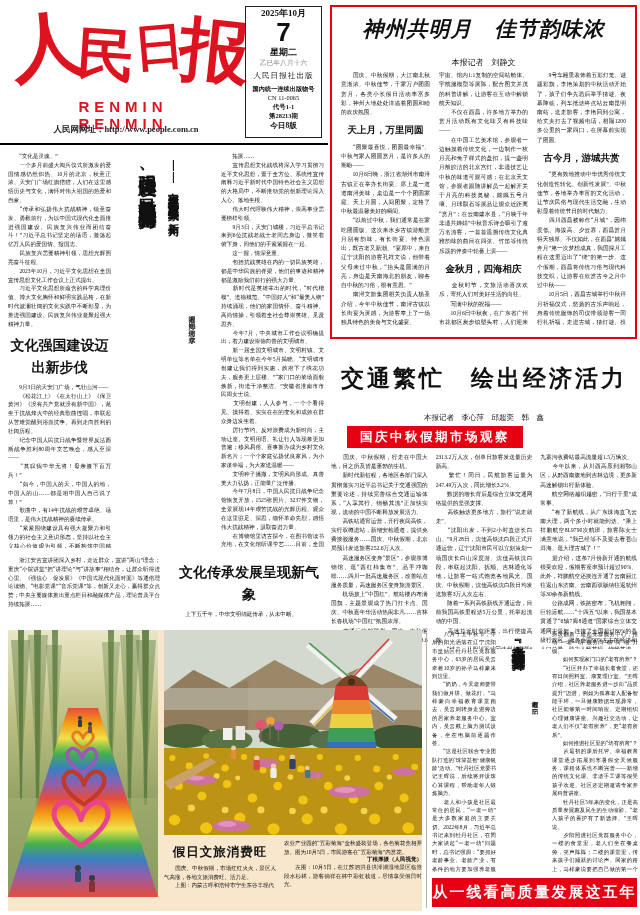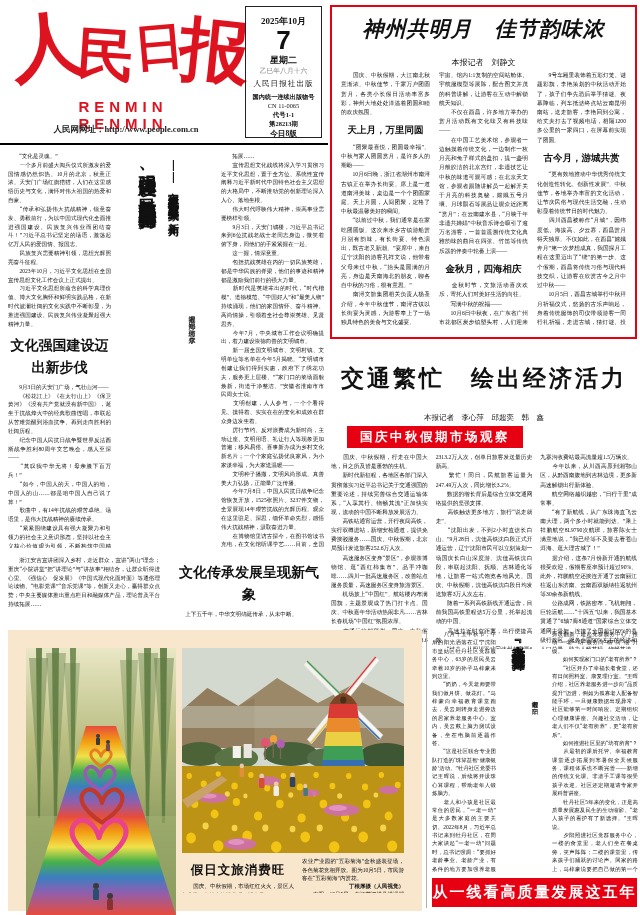--- a/index.html
+++ b/index.html
@@ -16,21 +16,21 @@
            color:#dd1420;font-family:"DejaVu Serif","Liberation Serif",serif;font-weight:bold;}
   .m-title span{display:inline-block;line-height:1;}
   .mt1{font-size:72px;transform:rotate(-7deg) translateY(-4px);}
   .mt2{font-size:58px;transform:rotate(4deg) translateY(6px);margin-left:-6px;}
   .mt3{font-size:50px;transform:rotate(-5deg) translateY(-2px);margin-left:-2px;}
   .mt4{font-size:70px;transform:rotate(6deg) translateY(2px);margin-left:-4px;}
   .m-latin{position:absolute;left:38px;top:98px;width:170px;text-align:center;color:#dd1420;
            font-family:"Liberation Sans",sans-serif;font-weight:bold;font-size:15px;letter-spacing:5px;}
   .m-web{position:absolute;left:36px;top:124px;width:180px;text-align:center;font-size:8.5px;font-weight:bold;color:#222;}
   .datebox{position:absolute;left:245px;top:6px;width:77px;height:132px;border:1px solid #222;box-sizing:border-box;
-           text-align:center;padding-top:9px;line-height:1.25;}
+           text-align:center;padding-top:1px;line-height:1.25;}
   .db-ym{font-size:9px;font-weight:bold;}
   .db-day{font-size:26px;font-weight:bold;line-height:1.05;font-family:"Liberation Sans",sans-serif;}
   .db-wd{font-size:9px;font-weight:bold;}
   .db-lunar{font-size:6.8px;color:#8a8a8a;margin-top:1px;}
   .db-pub{font-size:7.6px;margin-top:4px;letter-spacing:1px;}
   .db-serial-label{font-size:6.2px;font-weight:bold;margin-top:4px;}
   .db-small{font-size:6.4px;line-height:1.45;}
   .db-pages{font-size:7.6px;font-weight:bold;margin-top:1px;}
   .m-rule{position:absolute;left:0;top:143px;width:328px;height:2px;background:#000;}
   
@@ -60,21 +60,21 @@
   .cu-br{flex:1;font-size:5.6px;line-height:1.58;}
   
   .traffic{position:absolute;left:331px;top:344px;width:306px;height:282px;}
   .tr-h{font-weight:900;font-size:23px;letter-spacing:3px;text-align:center;font-family:"Liberation Serif",serif;}
   .tr-by{font-size:7.5px;text-align:center;margin:4px 0 3px;}
   .tr-banner{width:fit-content;margin:3px 0 5px 16px;background:var(--accent);color:#fff;
              font-family:"Liberation Sans",sans-serif;font-weight:800;font-size:12.5px;letter-spacing:2.5px;padding:2.5px 13px;}
   .tr-cols{display:flex;gap:8px;height:196px;overflow:hidden;}
   .tr-col{flex:1;font-size:5.7px;line-height:1.6;}
   
-  .panel{position:absolute;left:8px;top:630px;width:414px;height:281px;background:var(--panel);padding:18px;box-sizing:border-box;
+  .panel{position:absolute;left:8px;top:630px;width:414px;height:281px;background:var(--panel);padding:0;box-sizing:border-box;
          display:flex;gap:6px;}
   .ph-left{width:150px;height:267px;flex:none;}
   .ph-rwrap{flex:1;display:flex;flex-direction:column;}
   .ph-right{width:100%;height:205px;}
   .cap{display:flex;gap:8px;margin-top:4px;flex:1;overflow:hidden;}
   .cap-l{width:112px;}
   .cap-title{font-family:"Liberation Sans",sans-serif;font-weight:900;font-size:12.5px;text-align:center;letter-spacing:1px;margin:5px 0 3px;}
   .cap-r{flex:1;}
   .cap .txt{font-size:5.5px;line-height:1.55;}
   .credit{text-align:right;font-size:5.5px;font-weight:bold;}

